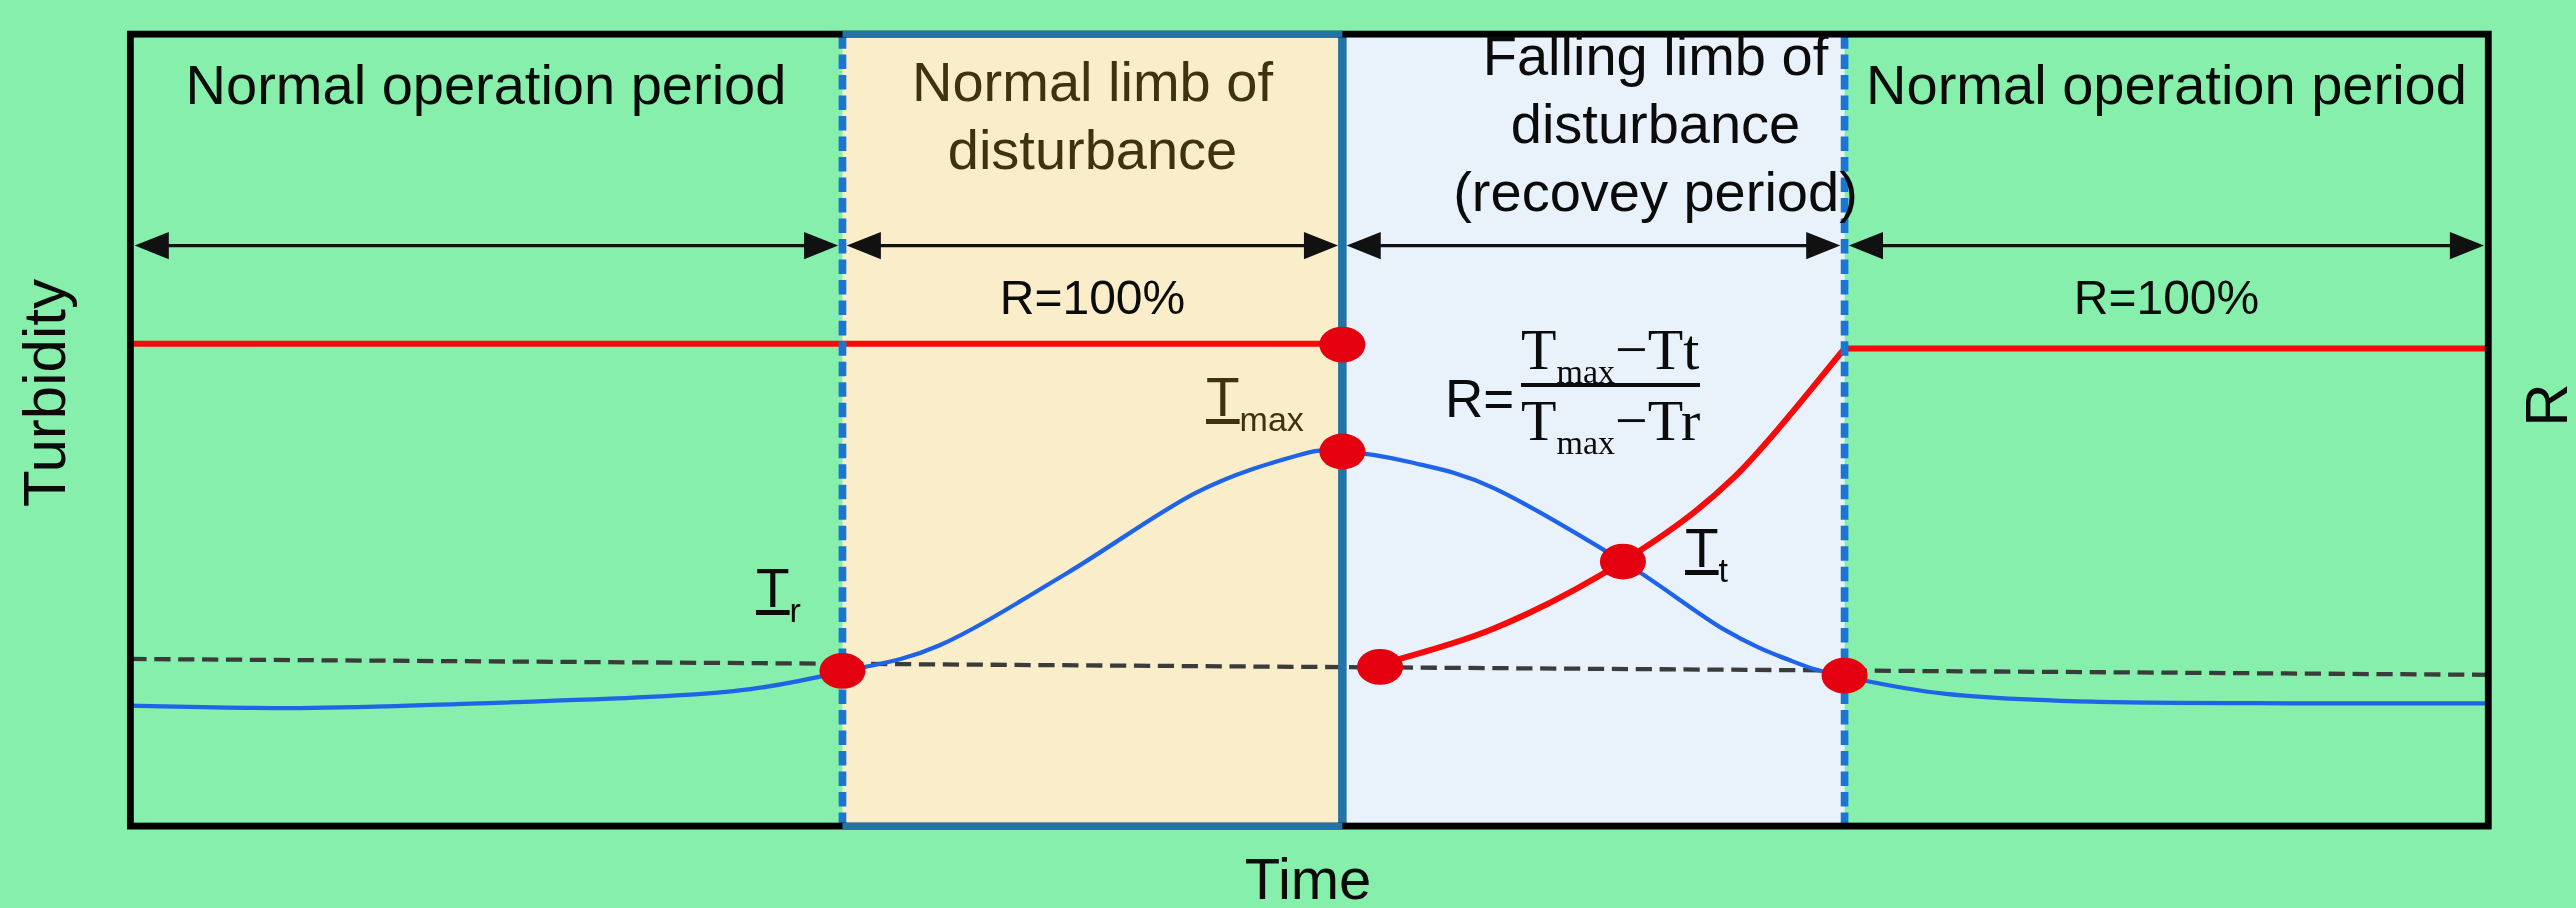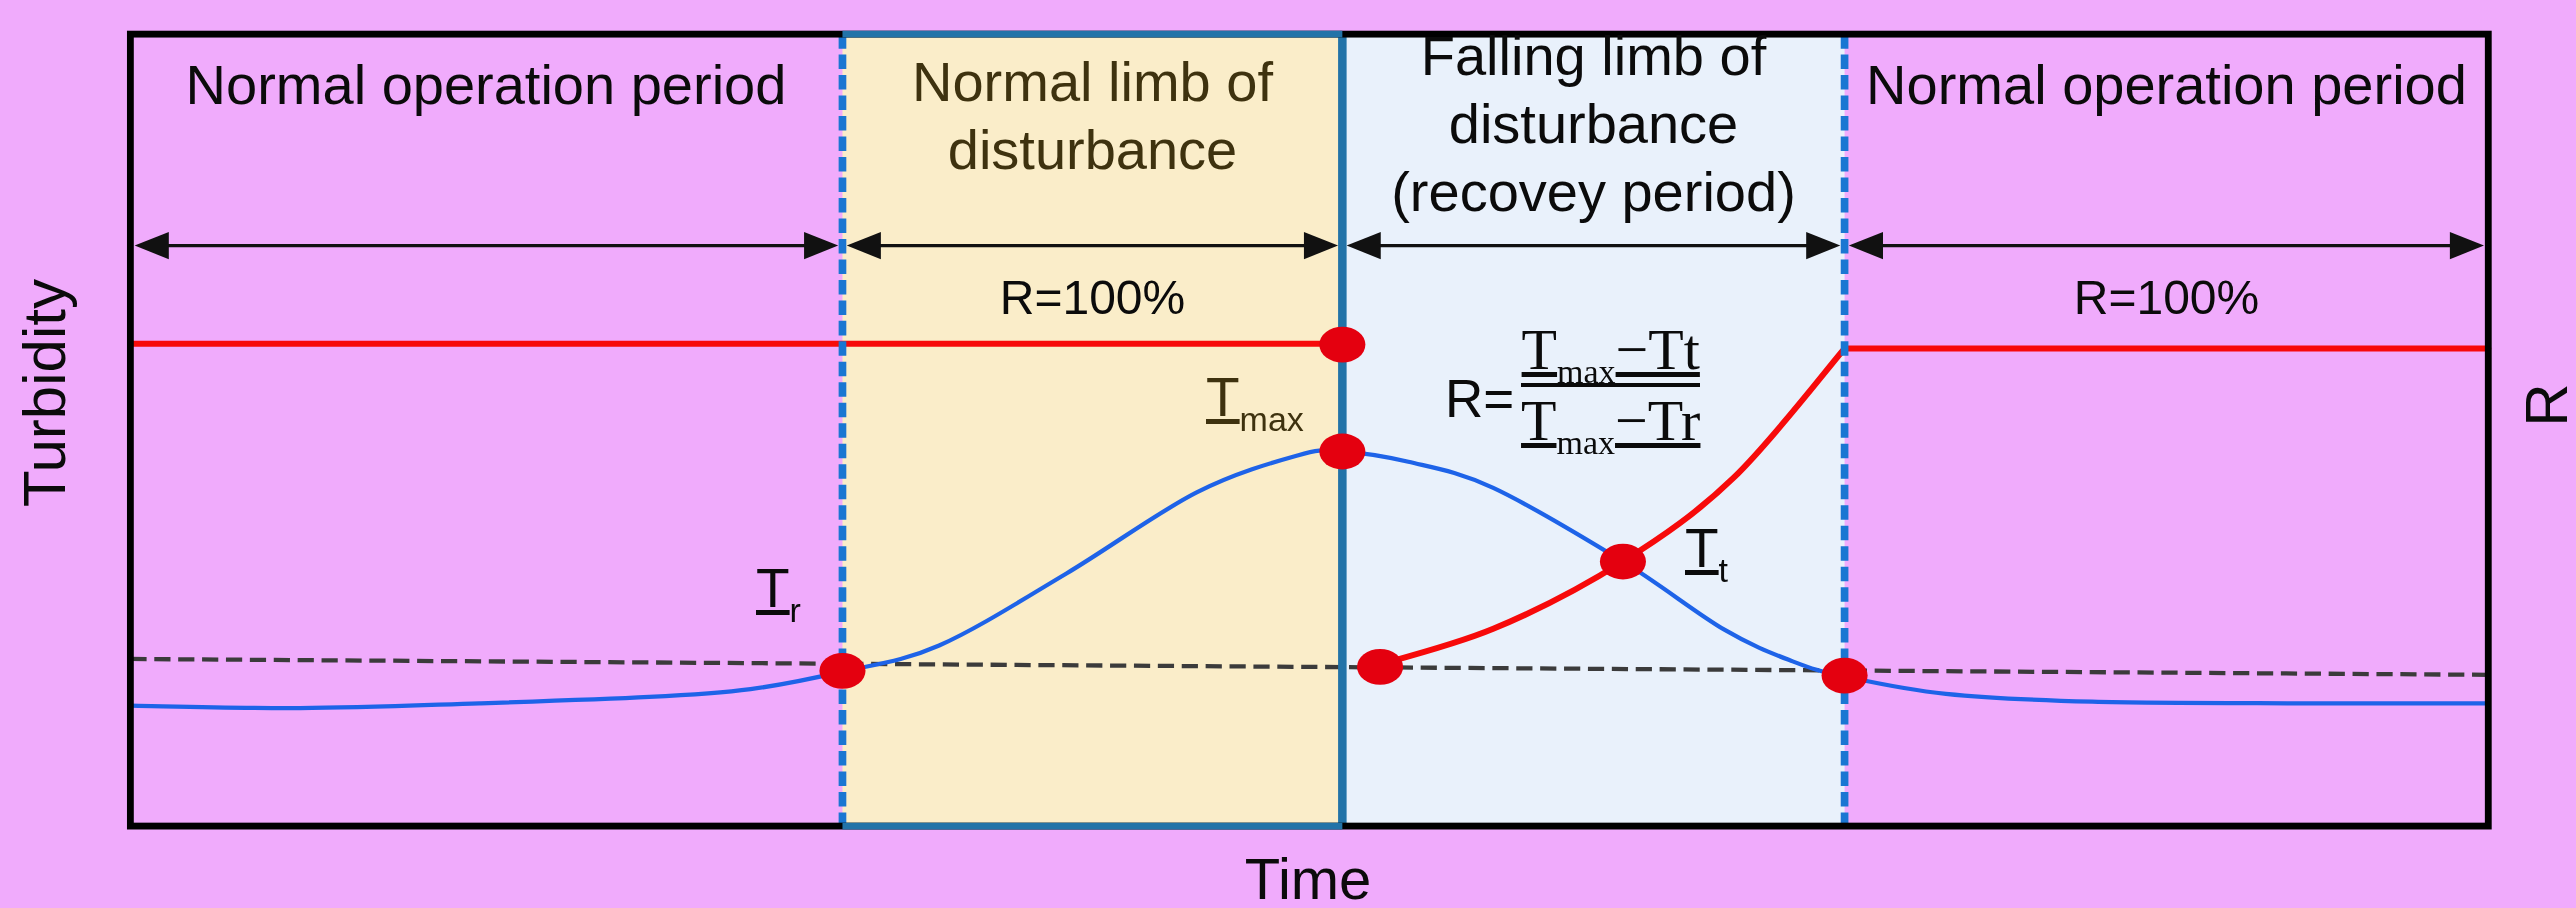--- a/index.html
+++ b/index.html
@@ -1,45 +1,45 @@
 <!DOCTYPE html>
 <html style="font-size:13.7px"><head>
 <meta charset="utf-8">
 <style>
   html,body{margin:0;padding:0;background:#ffffff;}
-  .canvas{position:relative;width:2576px;height:908px;background:#f0abfc;overflow:hidden;
+  .canvas{position:relative;width:2576px;height:908px;background:#86efac;overflow:hidden;
           font-family:"Liberation Sans",sans-serif;color:#0b0b0b;}
   svg{position:absolute;left:0;top:0;}
 
   .rt{position:absolute;text-align:center;font-size:56px;line-height:68px;}
   .rt span{display:block;}
   .rt1{left:130px;width:712px;top:51px;}
   .rt2{left:842px;width:501px;top:48px;color:#3e320f;}
-  .rt3{left:1343px;width:501px;top:22px;}
+  .rt3{left:1405px;width:501px;top:22px;}
   .rt4{left:1844px;width:645px;top:51px;}
 
   .r100{position:absolute;top:261px;text-align:center;font-size:48px;margin-top:9px;}
   .r100-2{left:842px;width:501px;}
   .r100-4{left:1844px;width:645px;}
 
   .pt{position:absolute;font-size:55px;text-decoration:underline;}
   .pt sub{font-size:34px;vertical-align:-15.4px;}
   .pt-tr{left:756px;top:556px;}
   .pt-tmax{left:1206px;top:365px;color:#3e320f;}
   .pt-tt{left:1685px;top:516px;}
 
   .axis{position:absolute;font-size:60px;white-space:nowrap;}
   .axis-y-left{left:44px;top:393px;transform:translate(-50%,-50%) rotate(-90deg);}
   .axis-y-right{left:2546px;top:405px;transform:translate(-50%,-50%) rotate(-90deg);}
   .axis-x{left:1308px;top:845px;transform:translateX(-50%);font-size:58px;}
 
   .formula{position:absolute;left:1445px;top:318px;display:flex;align-items:flex-start;}
   .f-lhs{font-size:53px;margin-top:50px;}
-  .frac{display:inline-flex;flex-direction:column;align-items:center;margin-left:6.8px;
-        font-family:"Liberation Serif",serif;font-size:58px;line-height:63px;text-decoration:underline;}
+  .frac{display:inline-flex;flex-direction:column;align-items:flex-start;margin-left:6.8px;
+        font-family:"Liberation Serif",serif;font-size:58px;line-height:63px;}
   .f-bar{height:4.3px;background:#0b0b0b;align-self:stretch;margin:1.7px 0;}
   .frac sub{font-size:34px;vertical-align:-13.7px;line-height:0;}
 </style>
 </head>
 <body>
 
 <div class="canvas">
   <svg id="plot" width="2576" height="908" viewBox="0 0 3017 1064">
       <rect x="986.4259999999999" y="40" width="585.7560000000001" height="928" fill="#faedc9"></rect>
       <rect x="1572.182" y="40" width="588.519" height="928" fill="#e9f1fb"></rect>

